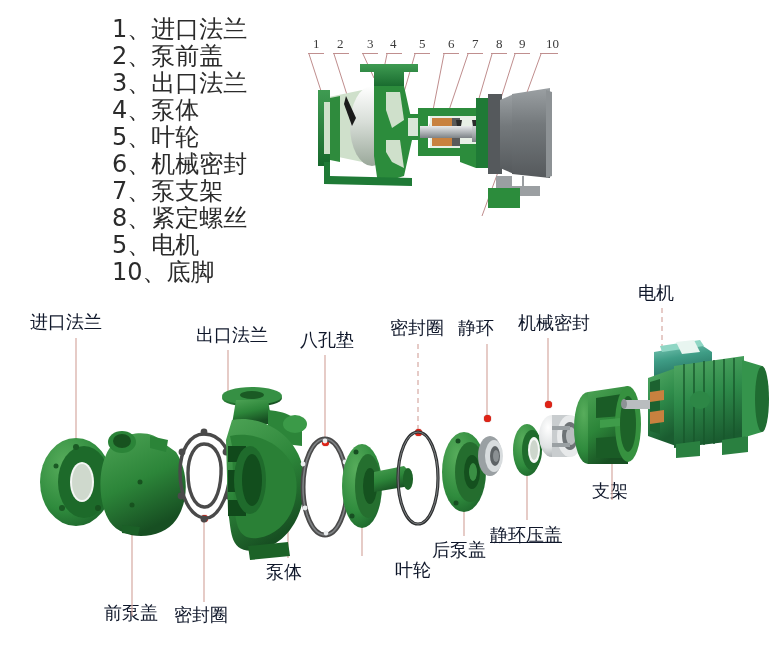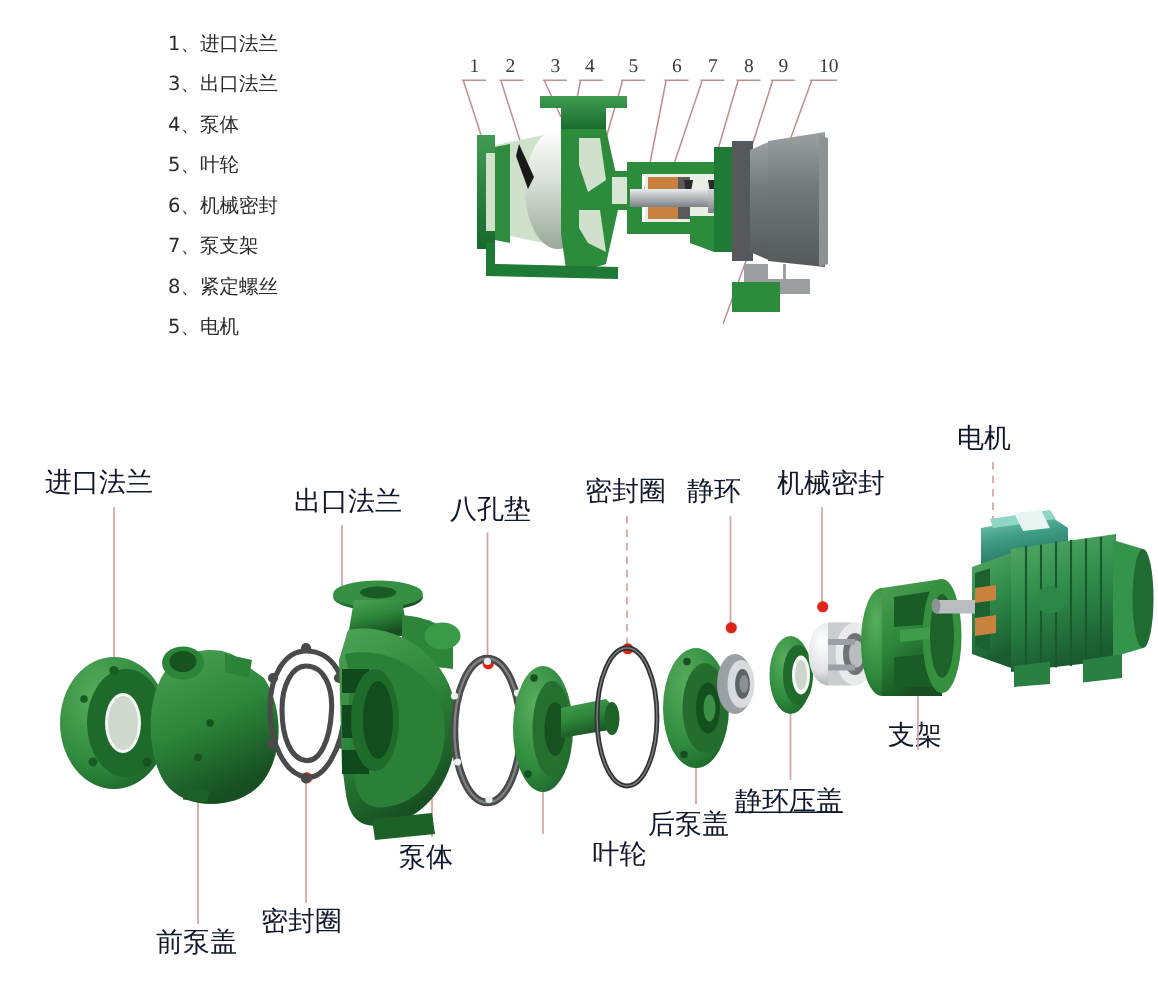--- a/index.html
+++ b/index.html
@@ -6,21 +6,21 @@
   body{
     width:772px;height:654px;position:relative;overflow:hidden;
     background:#ffffff;
     font-family:"DejaVu Sans","Liberation Sans",sans-serif;
   }
   .stage{position:absolute;left:0;top:0;width:772px;height:654px;}
 
   
   #legend{position:absolute;left:112px;top:16px;width:190px;}
   .legend-row{
-    font-size:13px;line-height:27px;color:#2b2b2b;
+    font-size:24px;line-height:27px;color:#2b2b2b;
     white-space:nowrap;letter-spacing:0px;
   }
 
   
   #xsec{position:absolute;left:300px;top:36px;width:270px;height:225px;}
   .cnum{
     position:absolute;font-size:13px;color:#3a3a3a;
     font-family:"Liberation Serif",serif;
   }
   .cnum-rule{position:absolute;height:1px;background:#c08f8f;}
@@ -35,27 +35,29 @@
     background:#e02316;box-shadow:0 0 1px #8a1109;
   }
 </style>
 </head>
 <body>
 
 <div class="stage">
 
   <div id="legend">
     <div class="legend-row">1、进口法兰</div>
+    <div class="legend-row">2、泵前盖</div>
     <div class="legend-row">3、出口法兰</div>
     <div class="legend-row">4、泵体</div>
     <div class="legend-row">5、叶轮</div>
     <div class="legend-row">6、机械密封</div>
     <div class="legend-row">7、泵支架</div>
     <div class="legend-row">8、紧定螺丝</div>
     <div class="legend-row">5、电机</div>
+    <div class="legend-row">10、底脚</div>
   </div>
 
   <div id="xsec">
 
     <div class="cnum" style="left:13px;top:0px;">1</div>
     <div class="cnum" style="left:37px;top:0px;">2</div>
     <div class="cnum" style="left:67px;top:0px;">3</div>
     <div class="cnum" style="left:90px;top:0px;">4</div>
     <div class="cnum" style="left:119px;top:0px;">5</div>
     <div class="cnum" style="left:148px;top:0px;">6</div>
@@ -162,21 +164,21 @@
   <div id="exploded">
 
     <div class="xlabel" style="left:30px;top:312px;">进口法兰</div>
     <div class="xlabel" style="left:196px;top:325px;">出口法兰</div>
     <div class="xlabel" style="left:300px;top:330px;">八孔垫</div>
     <div class="xlabel" style="left:390px;top:318px;">密封圈</div>
     <div class="xlabel" style="left:458px;top:318px;">静环</div>
     <div class="xlabel" style="left:518px;top:313px;">机械密封</div>
     <div class="xlabel" style="left:638px;top:283px;">电机</div>
 
-    <div class="xlabel" style="left:104px;top:619px;">前泵盖</div>
+    <div class="xlabel" style="left:104px;top:603px;">前泵盖</div>
     <div class="xlabel" style="left:174px;top:605px;">密封圈</div>
     <div class="xlabel" style="left:266px;top:562px;">泵体</div>
     <div class="xlabel" style="left:348px;top:560px;padding-left:47px;">叶轮</div>
     <div class="xlabel" style="left:432px;top:540px;">后泵盖</div>
     <div class="xlabel" style="left:490px;top:525px;text-decoration:underline;">静环压盖</div>
     <div class="xlabel" style="left:592px;top:481px;">支架</div>
 
     <svg width="772" height="654" style="position:absolute;left:0;top:0;pointer-events:none;">
       <g stroke="#d6a9a2" stroke-width="1.2" fill="none">
         <line x1="76" y1="338" x2="76" y2="444"></line>

